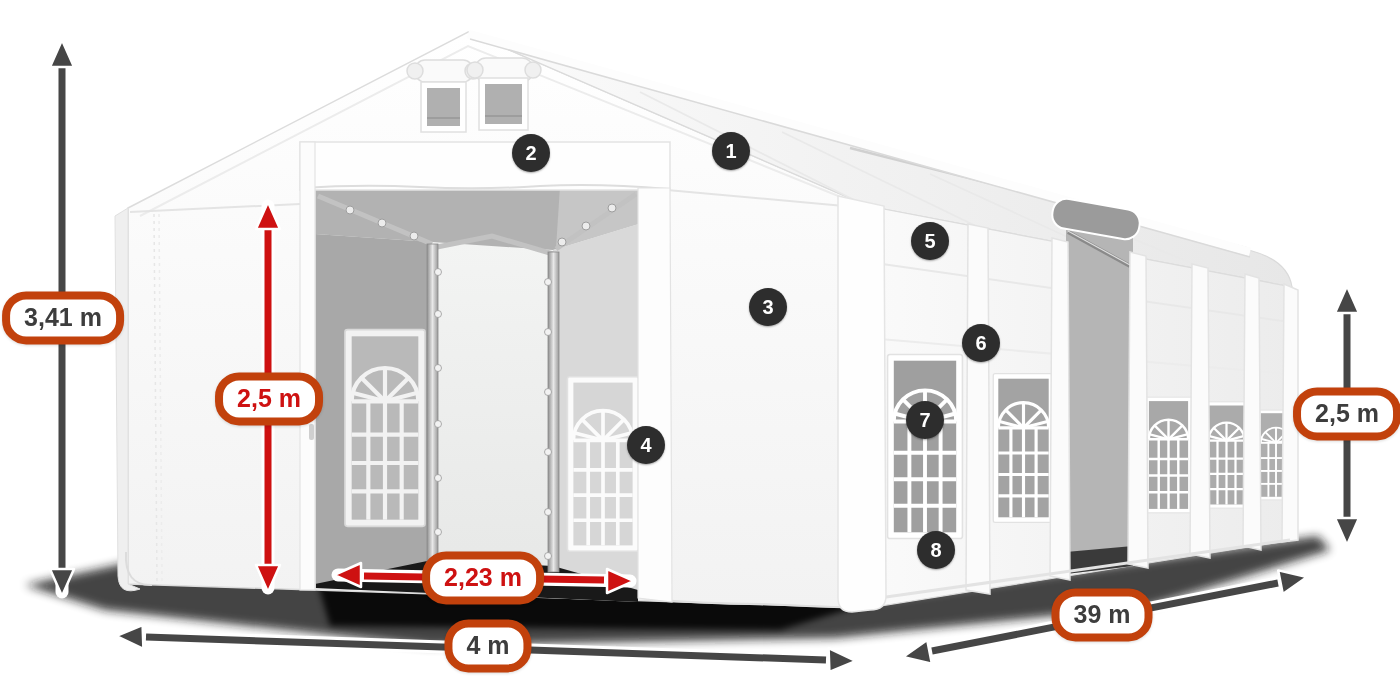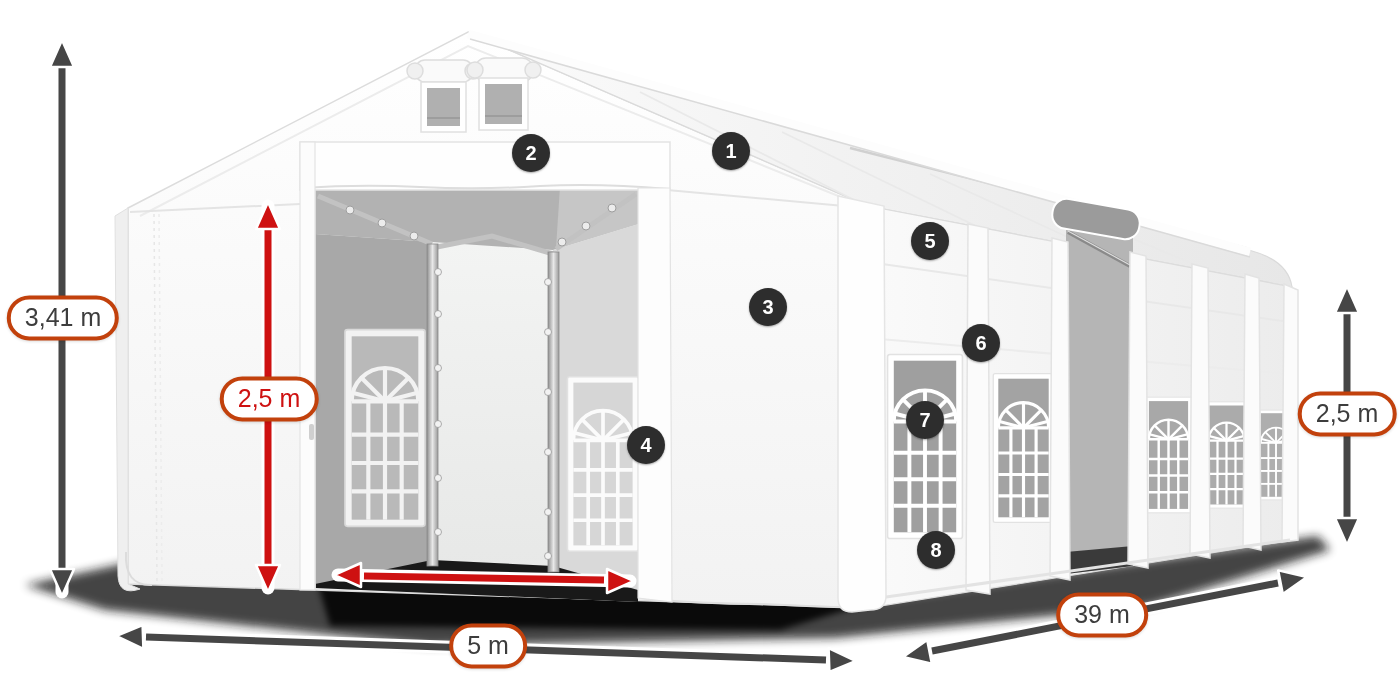--- a/index.html
+++ b/index.html
@@ -3,23 +3,23 @@
 <meta charset="utf-8">
 <style>
   html,body{margin:0;padding:0;background:#fff;}
   .stage{position:relative;width:1400px;height:700px;background:#fff;overflow:hidden;
          font-family:"Liberation Sans",sans-serif;}
   .art{position:absolute;left:0;top:0;width:1400px;height:700px;display:block;}
 
   
   .pill{position:absolute;transform:translate(-50%,-50%);
         background:var(--c-pill_background,#fff);
-        border:4px solid #c2410c;border-radius:24px;
+        border:8px solid #c2410c;border-radius:24px;
         padding:3px 14px;white-space:nowrap;
-        font-weight:normal;font-size:25px;line-height:1.25;
+        font-weight:bold;font-size:25px;line-height:1.25;
         color:var(--c-label_text,#3d3d3d);
         box-shadow:0 1px 3px rgba(0,0,0,.15);z-index:30;}
   .pill.red{color:var(--c-accent_red,#ce1111);}
 
   
   .badge{position:absolute;transform:translate(-50%,-50%);
          width:38px;height:38px;border-radius:50%;
          background:var(--c-badge_background,#2d2d2d);
          color:var(--c-badge_text,#fff);
          display:flex;align-items:center;justify-content:center;
@@ -266,22 +266,25 @@
       </g>
     </g>
   </svg>
 
   <div class="pill" style="left:63px;top:318px">
     <span>3,41 m</span>
   </div>
   <div class="pill red" style="left:269px;top:399px">
     <span>2,5 m</span>
   </div>
+  <div class="pill red" style="left:483px;top:578px">
+    <span>2,23 m</span>
+  </div>
   <div class="pill" style="left:488px;top:646px">
-    <span>5 m</span>
+    <span>4 m</span>
   </div>
   <div class="pill" style="left:1102px;top:615px">
     <span>39 m</span>
   </div>
   <div class="pill" style="left:1347px;top:414px">
     <span>2,5 m</span>
   </div>
 
   <div class="badge" style="left:731px;top:151px">
       <span>1</span>

